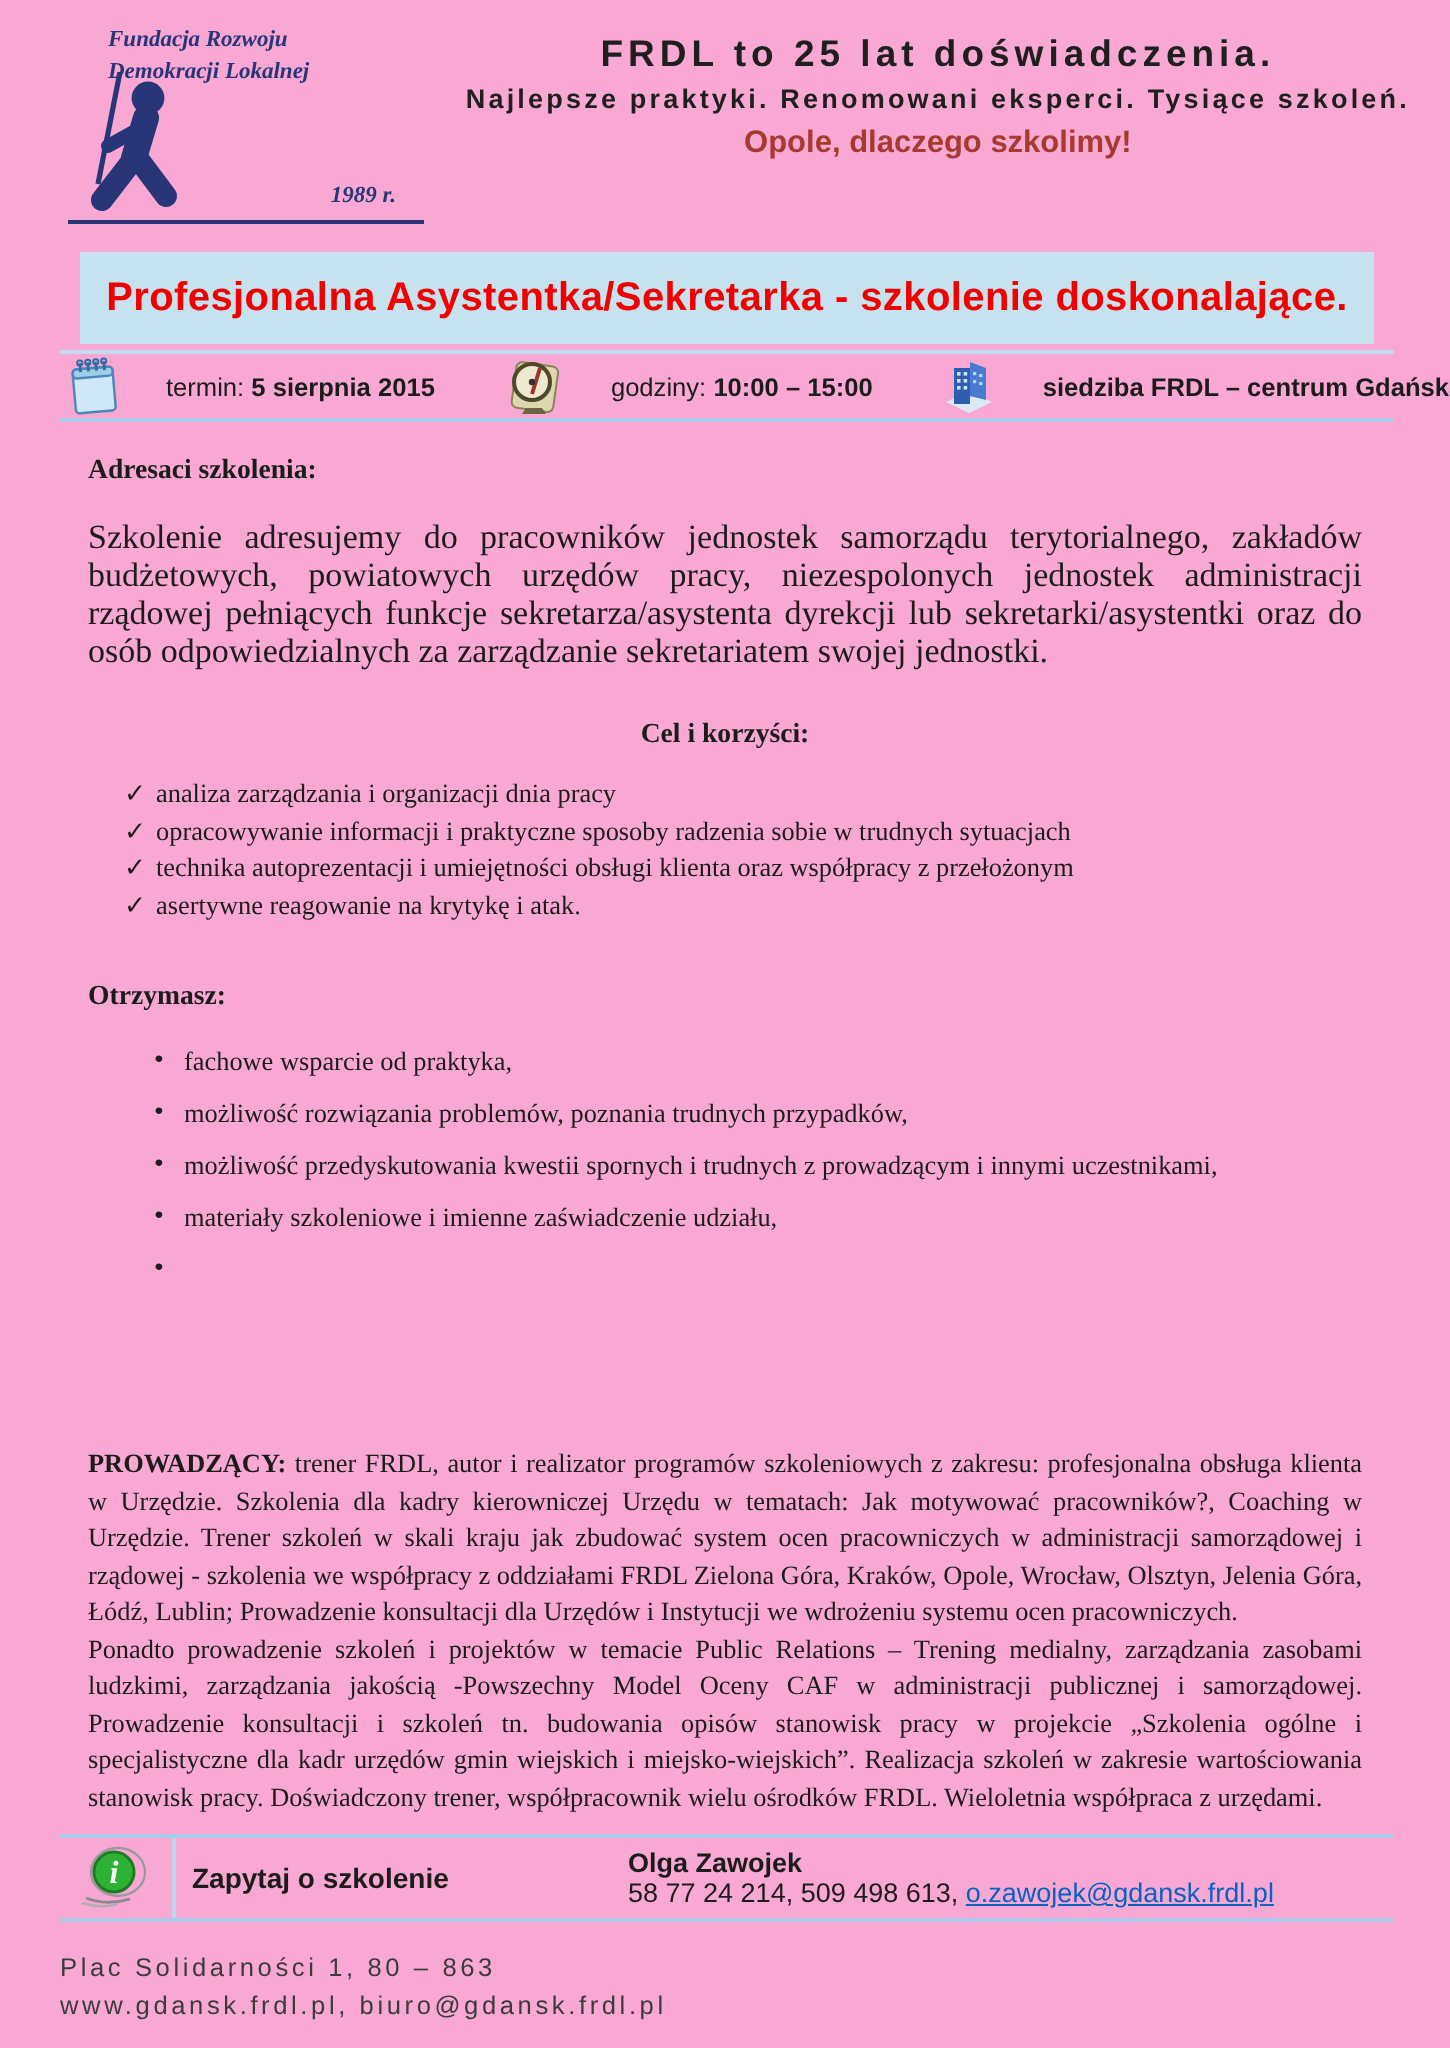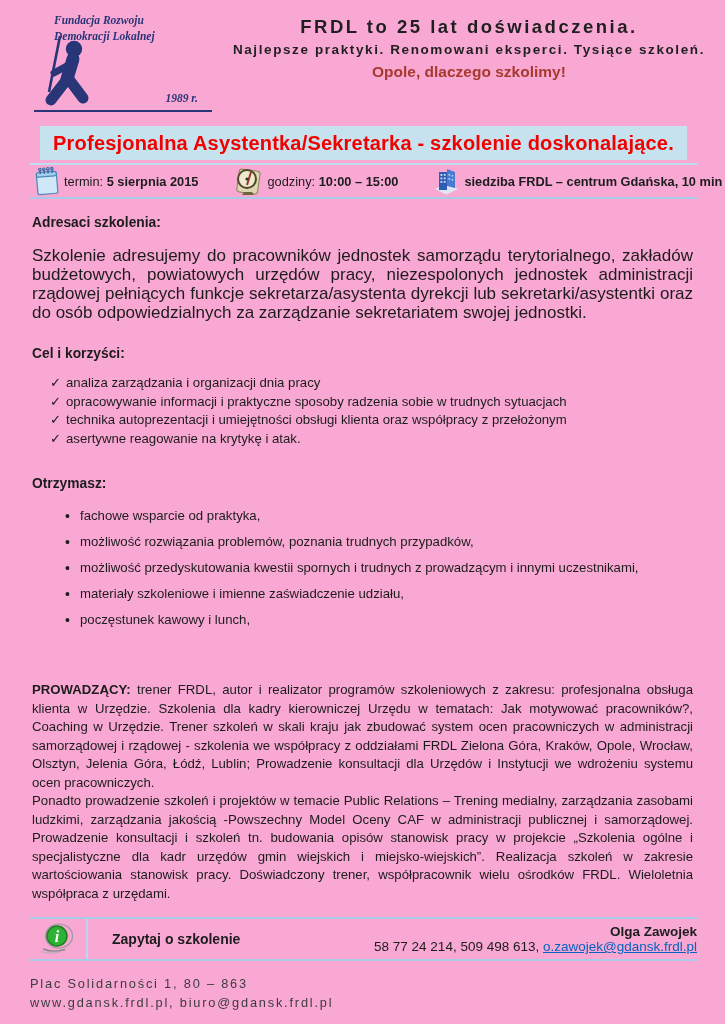--- a/index.html
+++ b/index.html
@@ -26,69 +26,69 @@
   }
   .logo-underline { position:absolute; left:0; bottom:2px; width:178px; height:2px; background:#283577; }
 
   .taglines { position:absolute; right:20px; top:16px; text-align:center; }
   .tagline-1 { font-size:18.5px; font-weight:bold; letter-spacing:2.5px; color:#1f1f1f; margin-bottom:4px; }
   .tagline-2 { font-size:13.5px; font-weight:bold; letter-spacing:1.6px; color:#1f1f1f; margin-bottom:6px; }
   .tagline-3 { font-size:15.5px; font-weight:bold; color:#a63a2e; }
 
   
   .title-bar {
-    margin:14px 38px 0 40px; height:34px; background:#c6e2ee;
+    margin:14px 38px 0 40px; height:46px; background:#c6e2ee;
     display:flex; align-items:center; justify-content:center;
   }
   .title-bar .title { font-size:20px; font-weight:bold; color:#f20000; letter-spacing:0.2px; }
 
   
   .info-bar {
     margin:3px 28px 0 30px; height:36px;
     border-top:2px solid #c0dcee; border-bottom:2px solid #a9cbe8;
     display:flex; align-items:center; gap:9px; padding:0 4px;
     font-size:12.8px; white-space:nowrap;
   }
-  .info-item { display:flex; align-items:center; gap:4px;text-align:right; }
+  .info-item { display:flex; align-items:center; gap:23px;text-align:right; }
   .info-item + .info-item { margin-left:26px; }
   .info-label { font-weight:normal; }
   .info-value { font-weight:bold; }
   .info-bold { font-weight:bold; }
 
   
-  .main { padding:0 32px; }
+  .main { padding:0 44px;font-family:Liberation Serif, serif; }
   .section-heading { font-size:13.8px; font-weight:bold; }
   .h-adresaci { margin-top:16px; }
   .para { font-size:17px; line-height:19px; text-align:justify; }
   .p-adresaci { margin-top:16px; }
-  .h-cel { margin-top:24px; }
+  .h-cel { margin-top:24px;text-align:center; }
   .check-list { margin-top:13px; list-style:none; }
   .check-list li { display:flex; font-size:13.2px; line-height:18.5px; }
   .check-mark { width:16px; flex:0 0 16px; margin-left:18px; }
   .h-otrzymasz { margin-top:28px; }
   .bullet-list { margin-top:16px; list-style:none; }
   .bullet-list li { display:flex; font-size:13.2px; line-height:18px; margin-bottom:8px; }
   .bullet-mark { width:15px; flex:0 0 15px; margin-left:33px; font-size:14px; }
-  .prowadzacy { margin-top:52px; }
+  .prowadzacy { margin-top:79px; }
   .prowadzacy .lead { font-weight:bold; }
   .p-line { font-size:13.2px; line-height:18.5px; }
 
   
   .bottom { position:absolute; left:30px; right:28px; bottom:12px; }
   .contact-box {
     border-top:2px solid #a9cbe8; border-bottom:2px solid #a9cbe8;
     display:flex; align-items:stretch; min-height:44px;
   }
   .contact-cell-icon {
     flex:0 0 58px; display:flex; align-items:center; justify-content:center;
     border-right:2px solid #bcd6ee;
   }
-  .contact-cell-ask { flex:0 0 226px; display:flex; align-items:center; padding-left:24px; }
+  .contact-cell-ask { flex:0 0 226px; display:flex; align-items:center; padding-left:8px; }
   .ask-label { font-size:14px; font-weight:bold; }
-  .contact-cell-person { flex:1; display:flex; flex-direction:column; align-items:flex-end; justify-content:center; padding:3px 0; }
+  .contact-cell-person { flex:1; display:flex; flex-direction:column; align-items:flex-start; justify-content:center; padding:3px 0; }
   .contact-name { font-size:13.5px; font-weight:bold; }
   .contact-line { font-size:13.5px; }
   .contact-email { color:#0563c1; text-decoration:underline; }
   .address { margin-top:13px; color:#3c3c3c; font-size:12.8px; letter-spacing:1.8px; line-height:19px; }
 </style>
 </head>
 <body>
 
 <div class="page">
 
@@ -212,21 +212,20 @@
       <li>
         <span class="bullet-mark">•</span>
         <span>możliwość przedyskutowania kwestii spornych i trudnych z prowadzącym i innymi uczestnikami,</span>
       </li>
       <li>
         <span class="bullet-mark">•</span>
         <span>materiały szkoleniowe i imienne zaświadczenie udziału,</span>
       </li>
       <li>
         <span class="bullet-mark">•</span>
-        <span>poczęstunek kawowy i lunch,</span>
       </li>
     </ul>
 
     <div class="prowadzacy">
       <p class="para p-line"><span class="lead">PROWADZĄCY:</span><span> trener FRDL, autor i realizator programów szkoleniowych z zakresu: profesjonalna obsługa klienta w Urzędzie. Szkolenia dla kadry kierowniczej Urzędu w tematach: Jak motywować pracowników?, Coaching w Urzędzie. Trener szkoleń w skali kraju jak zbudować system ocen pracowniczych w administracji samorządowej i rządowej - szkolenia we współpracy z oddziałami FRDL Zielona Góra, Kraków, Opole, Wrocław, Olsztyn, Jelenia Góra, Łódź, Lublin; Prowadzenie konsultacji dla Urzędów i Instytucji we wdrożeniu systemu ocen pracowniczych.</span></p>
       <p class="para p-line">Ponadto prowadzenie szkoleń i projektów w temacie Public Relations – Trening medialny, zarządzania zasobami ludzkimi, zarządzania jakością -Powszechny Model Oceny CAF w administracji publicznej i samorządowej. Prowadzenie konsultacji i szkoleń tn. budowania opisów stanowisk pracy w projekcie „Szkolenia ogólne i specjalistyczne dla kadr urzędów gmin wiejskich i miejsko-wiejskich”. Realizacja szkoleń w zakresie wartościowania stanowisk pracy. Doświadczony trener, współpracownik wielu ośrodków FRDL. Wieloletnia współpraca z urzędami.</p>
     </div>
   </div>
 
   <div class="bottom">

